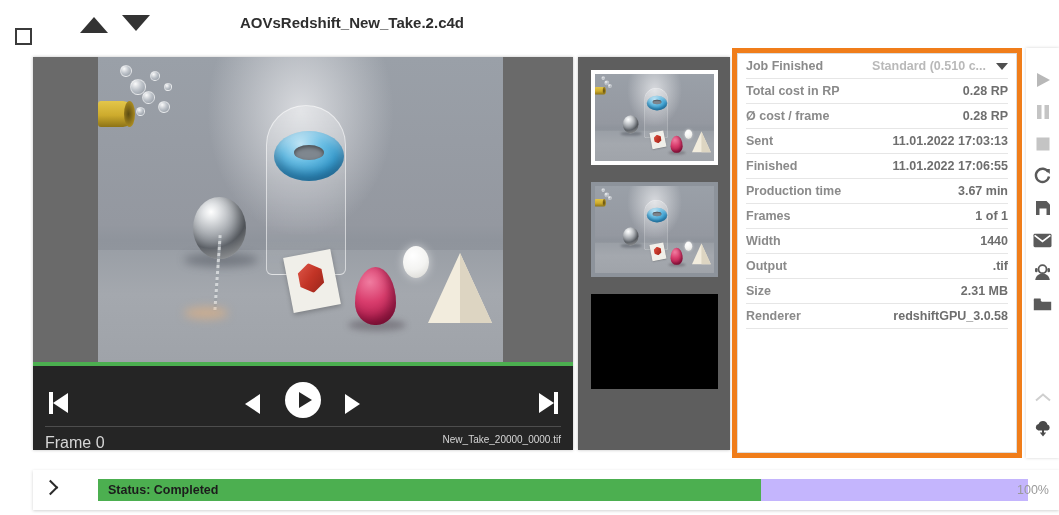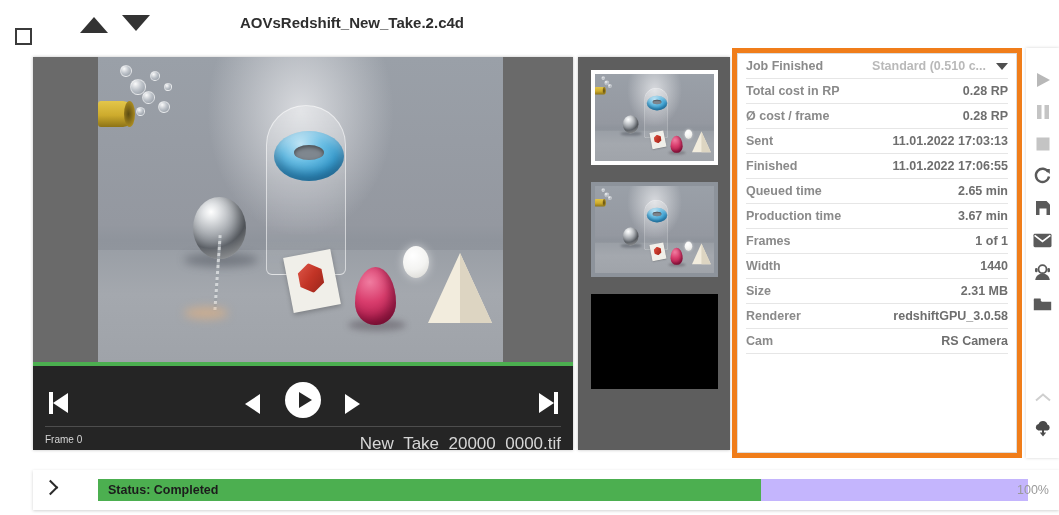--- a/index.html
+++ b/index.html
@@ -287,27 +287,27 @@
   }
   .player-sep {
     position: absolute;
     left: 12px; top: 60px;
     width: 516px; height: 1px;
     background: #4d4d4d;
   }
   .frame-label {
     position: absolute;
     left: 12px; top: 68px;
+    font-size: 16px;
+    color: #d6d6d6;
+  }
+  .file-label {
+    position: absolute;
+    right: 12px; top: 68px;
     font-size: 10px;
-    color: #d6d6d6;
-  }
-  .file-label {
-    position: absolute;
-    right: 12px; top: 68px;
-    font-size: 17px;
     color: #d6d6d6;
   }
 
   
   .thumb-panel {
     position: absolute;
     left: 578px; top: 57px;
     width: 152px; height: 393px;
     background: #5e5e5e;
     box-shadow: 0 0 3px rgba(0,0,0,0.25);
@@ -588,46 +588,42 @@
       </div>
       <div class="detail-row">
         <span class="detail-key">Sent</span>
         <span class="detail-val">11.01.2022 17:03:13</span>
       </div>
       <div class="detail-row">
         <span class="detail-key">Finished</span>
         <span class="detail-val">11.01.2022 17:06:55</span>
       </div>
       <div class="detail-row">
-        <span class="detail-key">Queued time</span>
-        <span class="detail-val">2.65 min</span>
-      </div>
-      <div class="detail-row">
         <span class="detail-key">Production time</span>
         <span class="detail-val">3.67 min</span>
       </div>
       <div class="detail-row">
         <span class="detail-key">Frames</span>
         <span class="detail-val">1 of 1</span>
       </div>
       <div class="detail-row">
         <span class="detail-key">Width</span>
         <span class="detail-val">1440</span>
       </div>
       <div class="detail-row">
+        <span class="detail-key">Output</span>
+        <span class="detail-val">.tif</span>
+      </div>
+      <div class="detail-row">
         <span class="detail-key">Size</span>
         <span class="detail-val">2.31 MB</span>
       </div>
       <div class="detail-row">
         <span class="detail-key">Renderer</span>
         <span class="detail-val">redshiftGPU_3.0.58</span>
-      </div>
-      <div class="detail-row">
-        <span class="detail-key">Cam</span>
-        <span class="detail-val">RS Camera</span>
       </div>
       <div class="detail-row empty"></div>
 
     </div>
   </div>
 
   <div class="toolbar">
 
     <div class="tb-btn" style="top:20px;">
       <svg class="tb-svg" width="18" height="18" viewBox="0 0 18 18">

